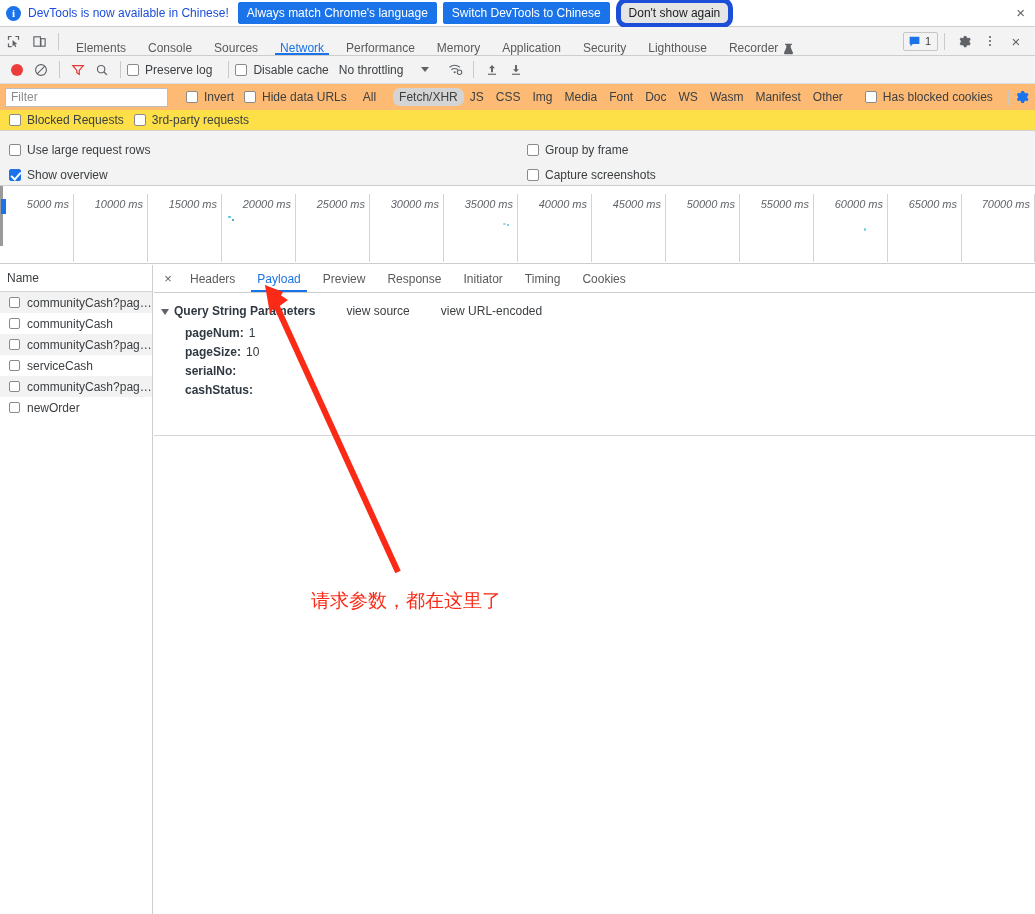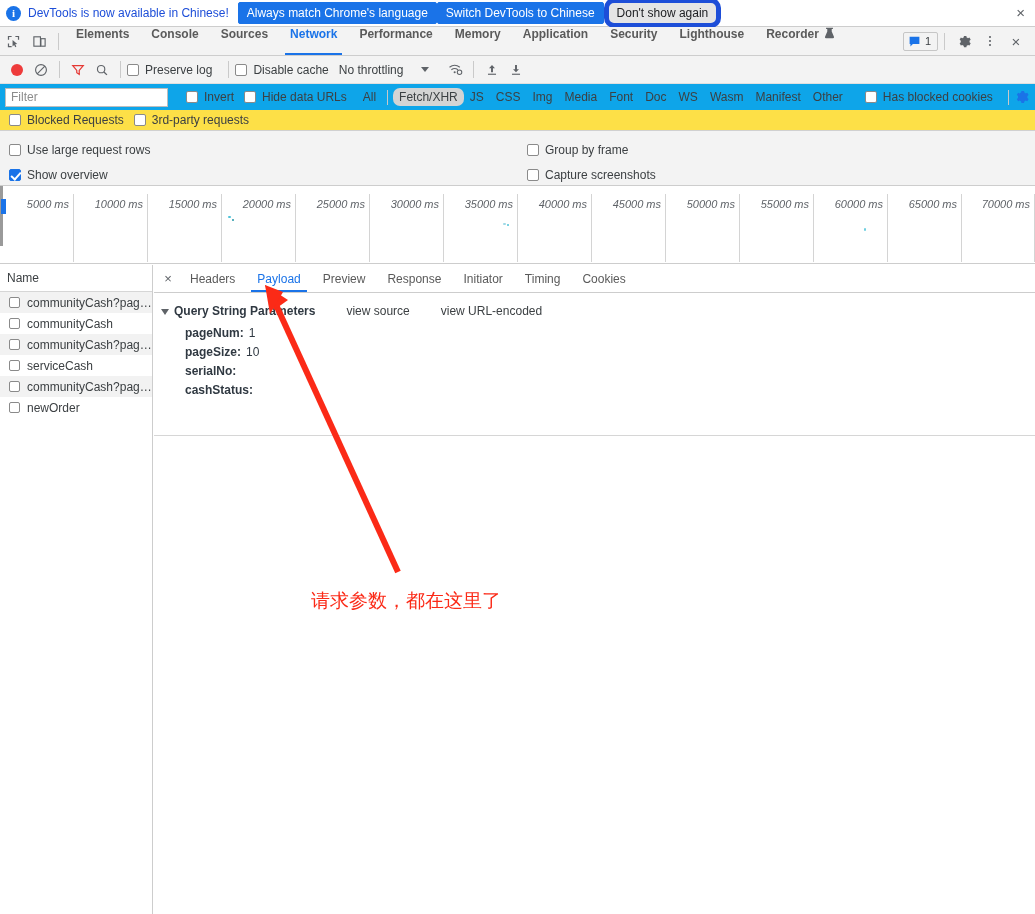--- a/index.html
+++ b/index.html
@@ -23,21 +23,21 @@
     width: 15px; height: 15px; border-radius: 50%;
     background: #1a73e8; color: #ffffff;
     font-size: 11px; font-weight: bold; font-family: "Liberation Serif", serif;
     display: flex; align-items: center; justify-content: center;
     margin-right: 7px; flex: 0 0 auto;
   }
   .notif-text { font-size: 12px; color: #1d4ed8; margin-right: 9px; white-space: nowrap; }
   .btn-blue {
     background: #1a73e8; color: #ffffff; border: 1px solid #1a73e8;
     border-radius: 2px; font-size: 12px; font-family: "Liberation Sans", sans-serif;
-    padding: 3px 8px; cursor: pointer; white-space: nowrap;
+    padding: 3px 8px; margin-right: 6px; cursor: pointer; white-space: nowrap;
     line-height: 14px;
   }
   .btn-plain {
     background: #e5e5e5; color: #202124; border: 5px solid #1d4ed8;
     border-radius: 10px; font-size: 12px; font-family: "Liberation Sans", sans-serif;
     padding: 3px 8px; cursor: pointer; white-space: nowrap; line-height: 14px;
   }
   .notif-close {
     position: absolute; right: 10px; top: 5px;
     font-size: 15px; color: #5f6368; cursor: pointer; line-height: 16px;
@@ -49,24 +49,23 @@
     position: absolute; left: 0; top: 27px; width: 1035px; height: 29px;
     background: #f3f3f3; border-bottom: 1px solid #cdcdcd;
     display: flex; align-items: center;
   }
   .tool-ico {
     width: 26px; height: 24px; display: flex; align-items: center; justify-content: center;
     cursor: pointer;
   }
   .vsep { width: 1px; height: 17px; background: #cacaca; margin: 0 6px; }
   .tab {
-    height: 28px; padding: 0 11px; display: flex; align-items: flex-start;
+    height: 28px; padding: 0 11px; display: flex; align-items: flex-end;
     font-size: 12px; color: #5a5a5a; cursor: pointer; position: relative;
     white-space: nowrap;
-    font-weight: bold;
   }
   .tab.active { color: #1a73e8; }
   .tab.active::after {
     content: ""; position: absolute; left: 6px; right: 6px; bottom: 0;
     height: 2px; background: #1a73e8;
   }
   .tabs-right {
     margin-left: auto; display: flex; align-items: center; padding-right: 6px;
   }
   .issues-pill {
@@ -107,21 +106,21 @@
     align-items: center; gap: 18px; white-space: nowrap;
   }
   .caret-dn {
     width: 0; height: 0; border-left: 4px solid transparent;
     border-right: 4px solid transparent; border-top: 5px solid #5f6368;
   }
 
   
   .filter-row {
     position: absolute; left: 0; top: 84px; width: 1035px; height: 26px;
-    background: #0ea5e9; display: flex; align-items: center; padding: 0 5px;
+    background: #fdba74; display: flex; align-items: center; padding: 0 5px;
   }
   .filter-input {
     width: 163px; height: 19px; border: 1px solid #bdbdbd; background: #ffffff;
     font-size: 12px; font-family: "Liberation Sans", sans-serif;
     padding: 0 5px; color: #3c4043; outline: none;
   }
   .filter-input::placeholder { color: #8c8c8c; }
   .ftype {
     font-size: 12px; color: #3c4043; padding: 2px 6px; border-radius: 7px;
     cursor: pointer; white-space: nowrap;

